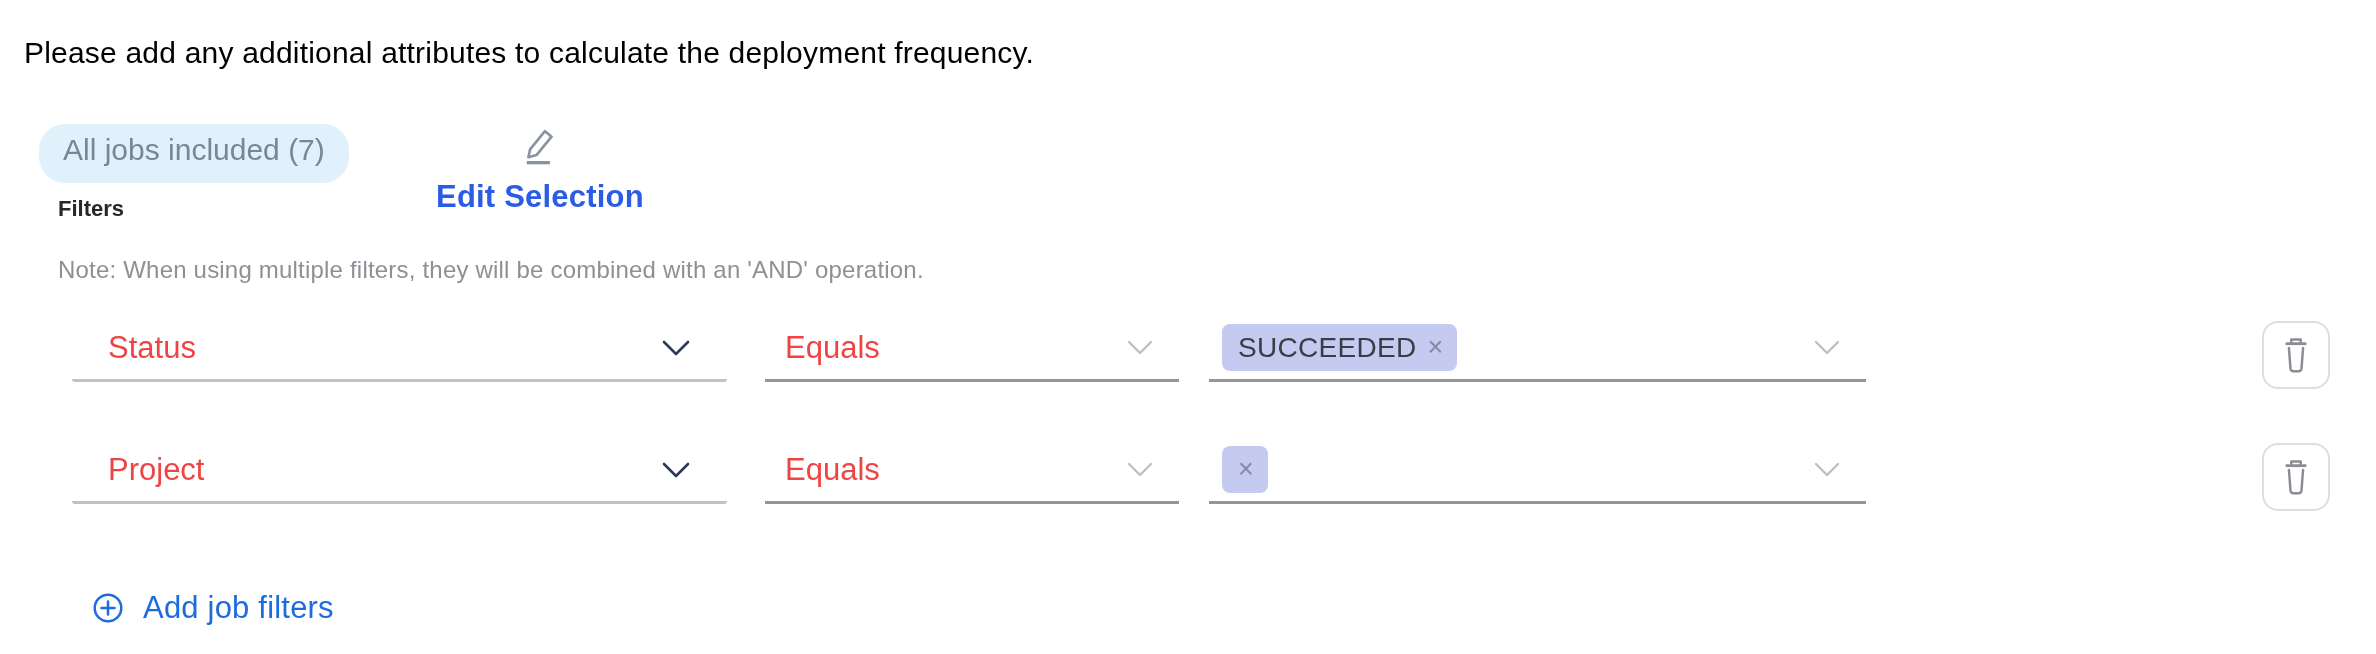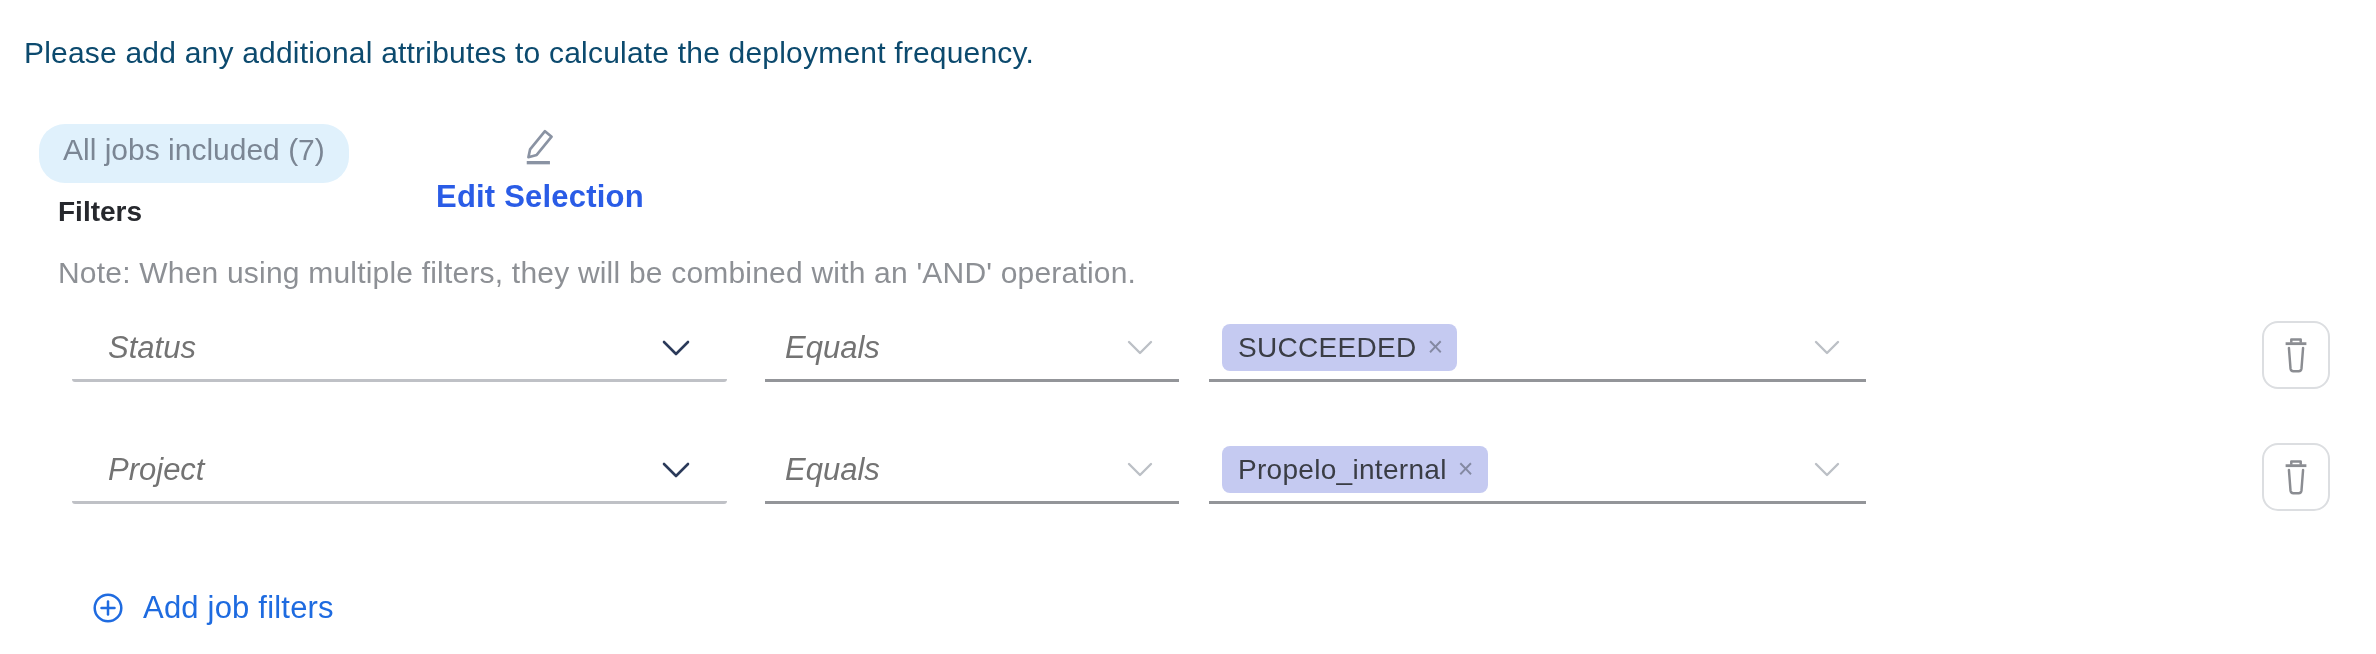--- a/index.html
+++ b/index.html
@@ -11,21 +11,21 @@
     background: #ffffff;
     font-family: "Liberation Sans", sans-serif;
     overflow: hidden;
   }
 
   .instruction {
     position: absolute;
     left: 24px;
     top: 36px;
     font-size: 30px;
-    color: #0c4a6e;
+    color: #000000;
     letter-spacing: 0.2px;
   }
 
   .jobs-pill {
     position: absolute;
     left: 39px;
     top: 124px;
     height: 59px;
     line-height: 52px;
     padding: 0 24px;
@@ -52,30 +52,30 @@
     font-size: 31px;
     font-weight: 700;
     letter-spacing: 0.2px;
   }
   .pencil-icon { display: inline-flex; color: #8a93a3; }
 
   .filters-heading {
     position: absolute;
     left: 58px;
     top: 196px;
-    font-size: 28px;
+    font-size: 22px;
     font-weight: 700;
     color: #26282d;
   }
 
   .filters-note {
     position: absolute;
     left: 58px;
     top: 256px;
-    font-size: 30px;
+    font-size: 24px;
     color: #8d9095;
     letter-spacing: 0.2px;
     text-align: right;
   }
 
   .filter-row {
     position: absolute;
     left: 0;
     width: 2376px;
     height: 68px;
@@ -106,22 +106,21 @@
   }
   .select.op .select-label { padding-left: 20px; }
   .select.val {
     left: 1209px;
     width: 657px;
     border-bottom: 3px solid #939599;
   }
 
   .select-label {
     font-size: 31px;
-    color: #737373;
-    font-style: italic;
+    color: #ef4444;
   }
 
   .chevron { margin-left: auto; display: inline-flex; }
   .chevron.dark { color: #2b3a5a; margin-right: 36px; }
   .chevron.light { color: #bcc0c6; margin-right: 26px; }
 
   .value-tag {
     margin-left: 13px;
     height: 47px;
     display: inline-flex;
@@ -252,21 +251,20 @@
     <div class="select op">
       <span class="select-label">Equals</span>
       <span class="chevron light">
         <svg width="26" height="16" viewBox="0 0 26 16" fill="none">
           <polyline points="2,2 13,13 24,2" stroke="currentColor" stroke-width="2.4" stroke-linecap="round" stroke-linejoin="round"></polyline>
         </svg>
       </span>
     </div>
     <div class="select val">
       <span class="value-tag">
-        <span class="tag-label">Propelo_internal</span>
         <span class="tag-close">×</span>
       </span>
       <span class="chevron light">
         <svg width="26" height="16" viewBox="0 0 26 16" fill="none">
           <polyline points="2,2 13,13 24,2" stroke="currentColor" stroke-width="2.4" stroke-linecap="round" stroke-linejoin="round"></polyline>
         </svg>
       </span>
     </div>
     <div class="trash-button">
       <span style="display:inline-flex;">

